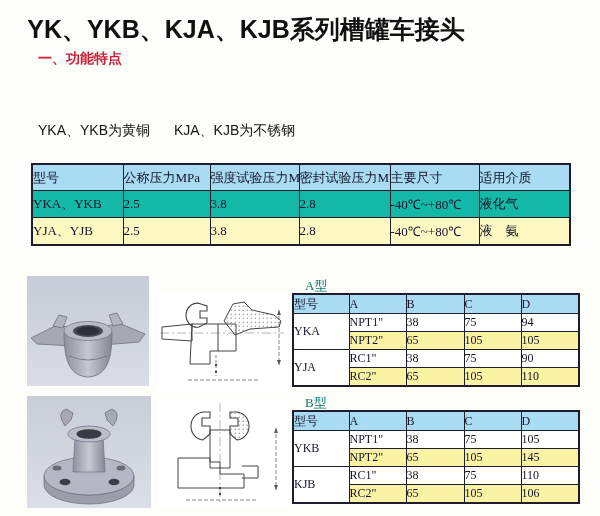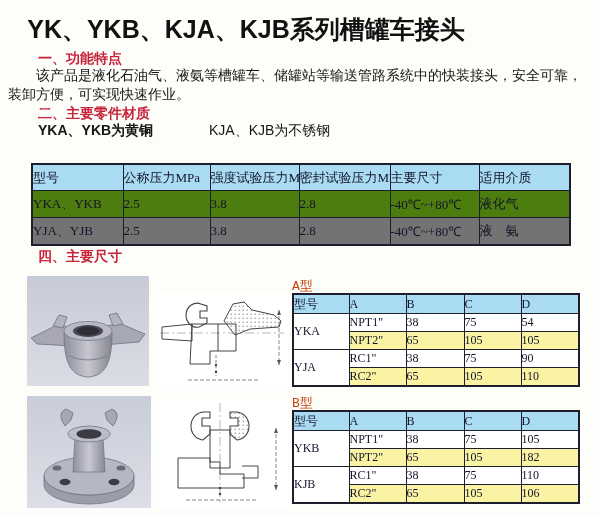--- a/index.html
+++ b/index.html
@@ -5,52 +5,50 @@
   html,body{margin:0;padding:0;}
   #page{position:relative;width:600px;height:516px;background:#fdfdf9;overflow:hidden;
         font-family:"Liberation Sans",sans-serif;color:#1a1a1a;}
   .title{position:absolute;top:13px;left:0;width:492px;text-align:center;
          font-size:25px;font-weight:bold;letter-spacing:0px;color:#111;}
   .red-head{position:absolute;left:38px;font-size:14px;font-weight:bold;color:#c8233a;}
   #head-1{top:50px;} #head-2{top:105px;} #head-3{top:140px;} #head-4{top:248px;}
   .body-text{position:absolute;top:66px;left:8px;width:586px;font-size:14px;
              line-height:19px;text-indent:2em;color:#161616;}
   .materials{position:absolute;top:122px;left:38px;font-size:14px;color:#161616;}
-  .materials .m-left{margin-right:52px;font-weight:bold;}
+  .materials .m-left{margin-right:20px;}
   table{border-collapse:collapse;table-layout:fixed;text-align:left;
         font-family:"Liberation Serif",serif;color:#14142a;}
   th,td{border:1px solid #1d1d2b;overflow:hidden;white-space:nowrap;padding:0;}
   .perf-table{position:absolute;top:163px;left:31px;width:538px;border:2px solid #1d1d2b;
               font-size:13px;}
   .perf-table th{height:25px;background:#a9dcf3;font-weight:normal;}
-  .perf-table td{height:26px;background:#4d7c0f;}
-  .perf-table tr.row-yellow td{background:#737373;}
-  .dim-label{position:absolute;font-size:13px;font-family:Liberation Mono, monospace;color:#c2410c;}
+  .perf-table td{height:26px;background:#14b8a6;}
+  .perf-table tr.row-yellow td{background:#fef9c3;}
+  .dim-label{position:absolute;font-size:13px;font-family:Liberation Serif, serif;color:#0f766e;margin-left:13px;}
   #dim-label-a{top:277px;left:292px;} #dim-label-b{top:394px;left:292px;}
   .dim-table{position:absolute;left:292px;width:286px;border:2px solid #1d1d2b;font-size:12px;}
   #dim-table-a{top:293px;} #dim-table-b{top:410px;}
   .dim-table th{height:18px;background:#a9dcf3;font-weight:normal;}
   .dim-table td{height:17px;background:#ffffff;}
   .dim-table tr.row-yellow td{background:#f9f3a3;}
   .photo{position:absolute;}
   #photo-a{top:276px;left:27px;} #photo-b{top:396px;left:27px;}
   .drawing{position:absolute;}
   #drawing-a{top:293px;left:158px;} #drawing-b{top:400px;left:158px;}
 </style>
 </head>
 <body>
 
 <div id="page">
 
   <div class="title">YK、YKB、KJA、KJB系列槽罐车接头</div>
 
   <div class="red-head" id="head-1">一、功能特点</div>
-  <div class="body-text">该产品是液化石油气、液氨等槽罐车、储罐站等输送管路系统中的快装接头，安全可靠，装卸方便，可实现快速作业。</div>
-
-  <div class="red-head" id="head-2">二、主要零件材质</div>
+
   <div class="materials">
     <span class="m-left">YKA、YKB为黄铜</span>
     <span>KJA、KJB为不锈钢</span>
   </div>
 
 
   <table class="perf-table">
     <colgroup>
         <col style="width:91px">
         <col style="width:87px">
@@ -82,21 +80,20 @@
         <td>YJA、YJB</td>
         <td>2.5</td>
         <td>3.8</td>
         <td>2.8</td>
         <td>-40℃~+80℃</td>
         <td>液　氨</td>
       </tr>
     </tbody>
   </table>
 
-  <div class="red-head" id="head-4">四、主要尺寸</div>
 
   <svg id="photo-a" class="photo" width="122" height="110" viewBox="0 0 122 110">
     <defs>
       <linearGradient id="pbgA" x1="0" y1="0" x2="0" y2="1">
         <stop offset="0" stop-color="#c7cbd7"></stop>
           <stop offset="1" stop-color="#dadde5"></stop>
       </linearGradient>
       <linearGradient id="metalA" x1="0" y1="0" x2="1" y2="0">
         <stop offset="0" stop-color="#8e8f9c"></stop>
           <stop offset="0.5" stop-color="#c6c7d1"></stop>
@@ -153,21 +150,21 @@
         <th>C</th>
         <th>D</th>
       </tr>
     </thead>
     <tbody>
       <tr>
         <td rowspan="2">YKA</td>
         <td>NPT1"</td>
         <td>38</td>
         <td>75</td>
-        <td>54</td>
+        <td>94</td>
       </tr>
       <tr class="row-yellow">
         <td>NPT2"</td>
         <td>65</td>
         <td>105</td>
         <td>105</td>
       </tr>
       <tr>
         <td rowspan="2">YJA</td>
         <td>RC1"</td>
@@ -253,21 +250,21 @@
         <td rowspan="2">YKB</td>
         <td>NPT1"</td>
         <td>38</td>
         <td>75</td>
         <td>105</td>
       </tr>
       <tr class="row-yellow">
         <td>NPT2"</td>
         <td>65</td>
         <td>105</td>
-        <td>182</td>
+        <td>145</td>
       </tr>
       <tr>
         <td rowspan="2">KJB</td>
         <td>RC1"</td>
         <td>38</td>
         <td>75</td>
         <td>110</td>
       </tr>
       <tr class="row-yellow">
         <td>RC2"</td>

